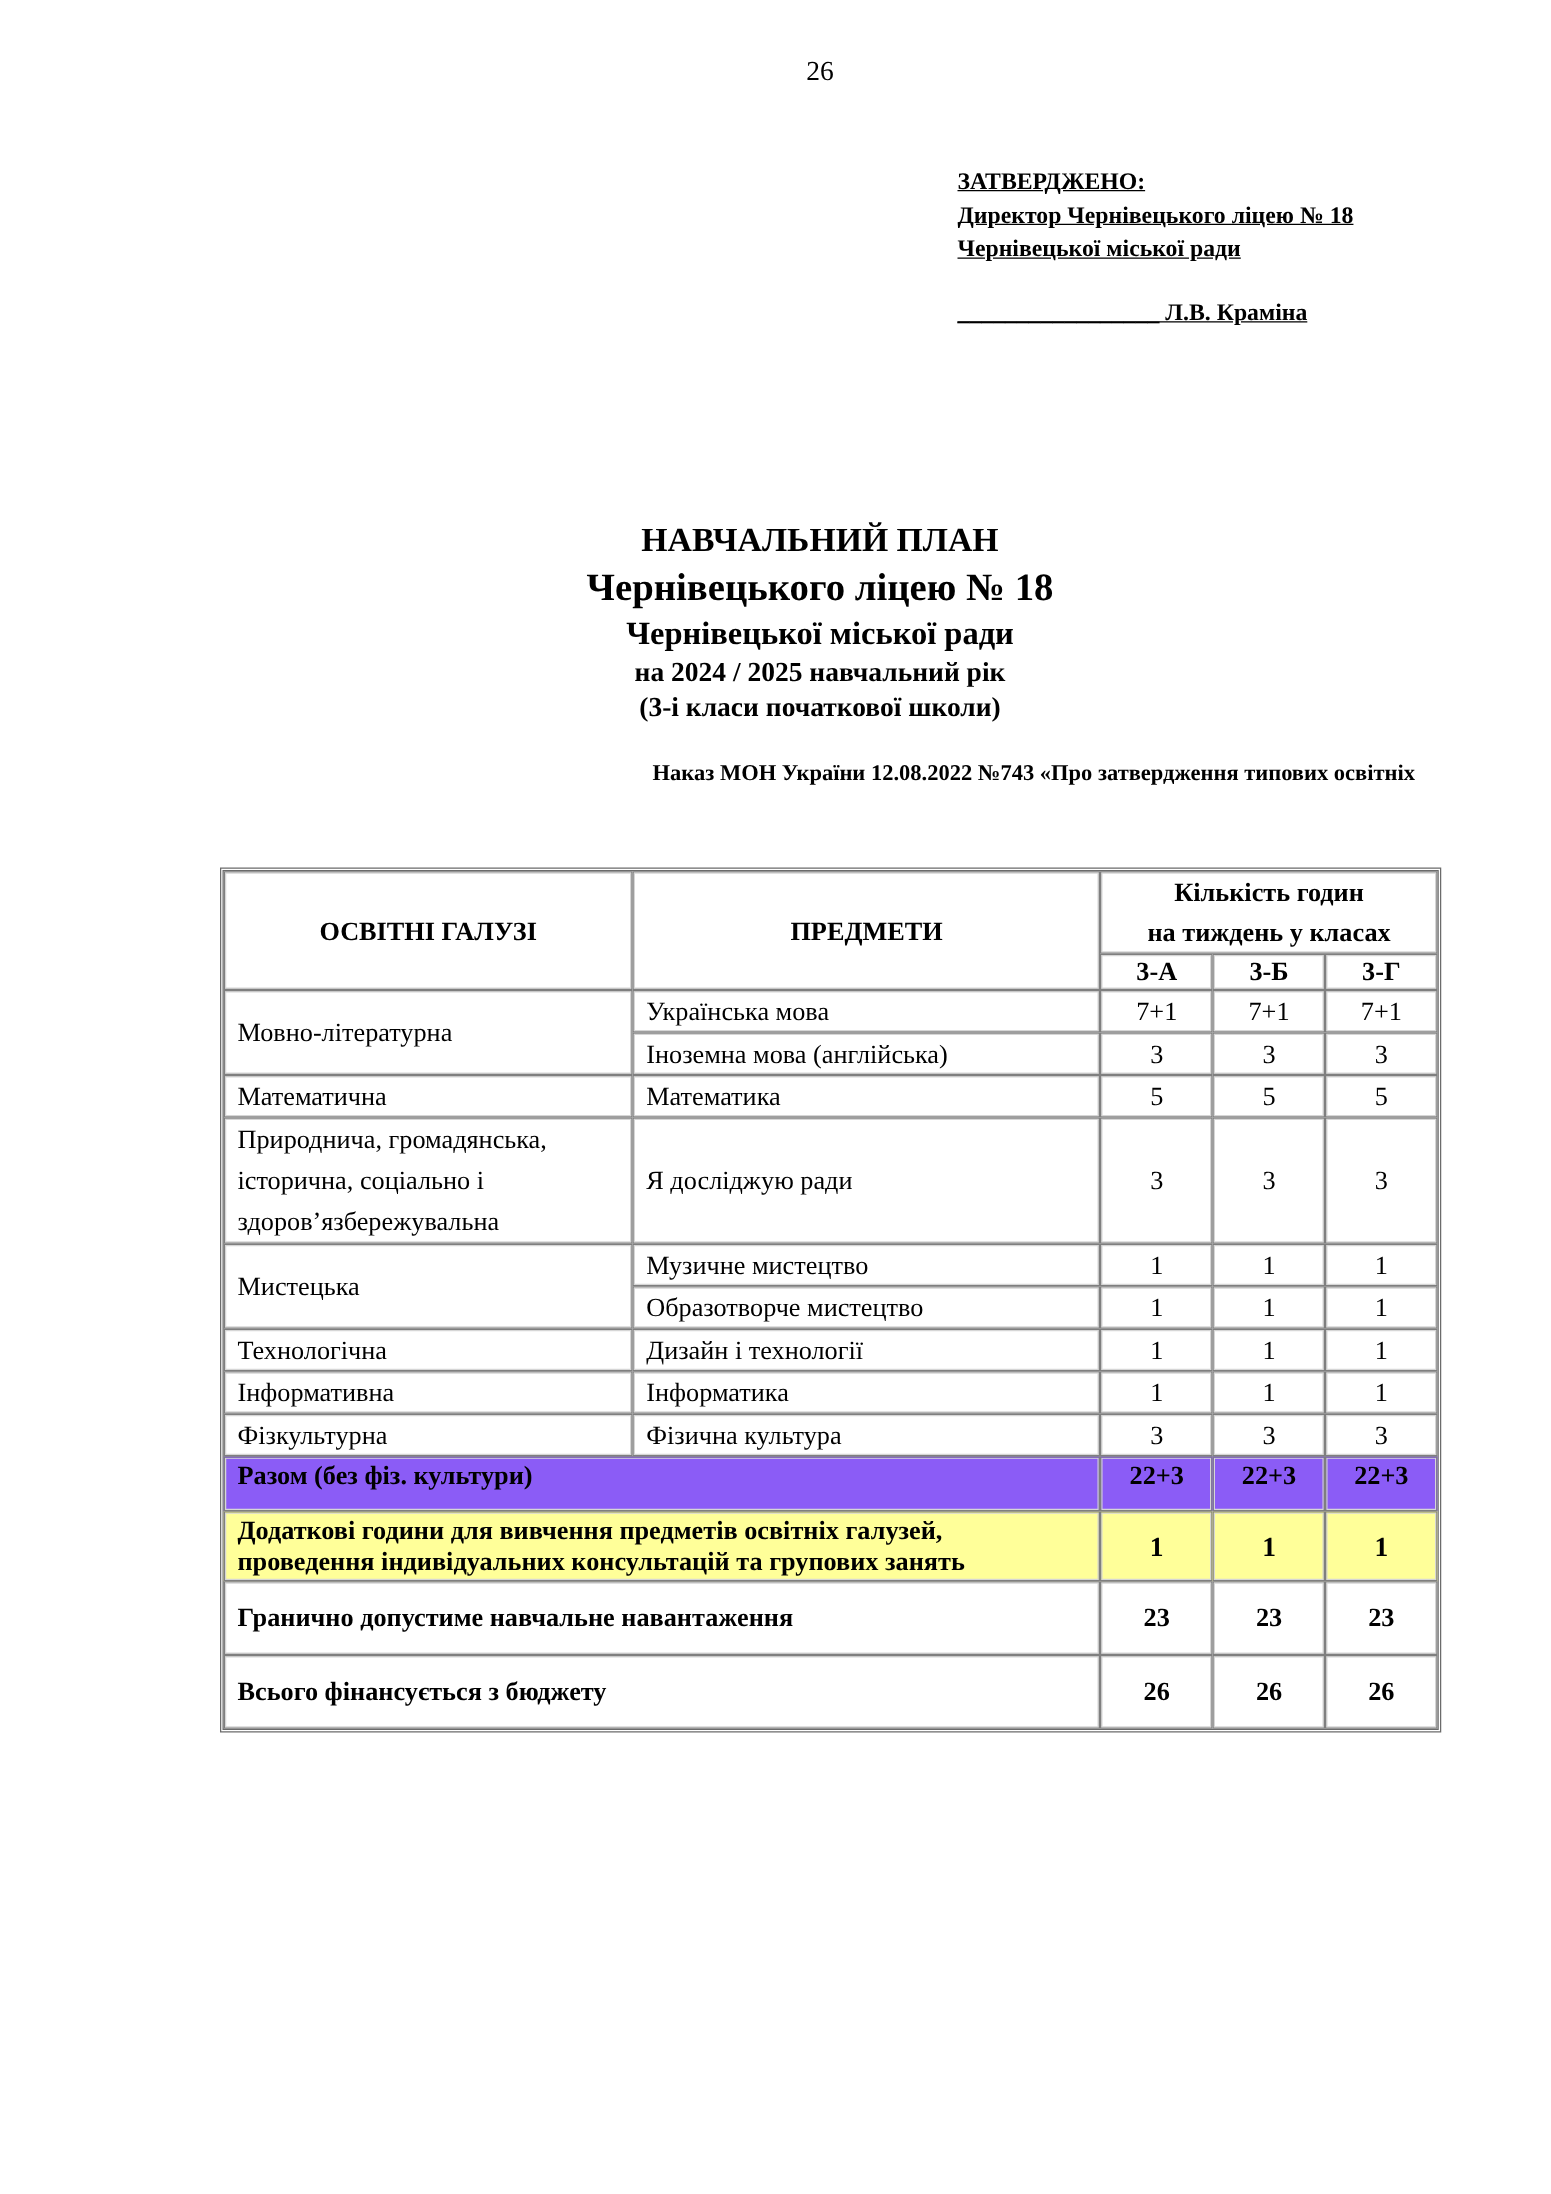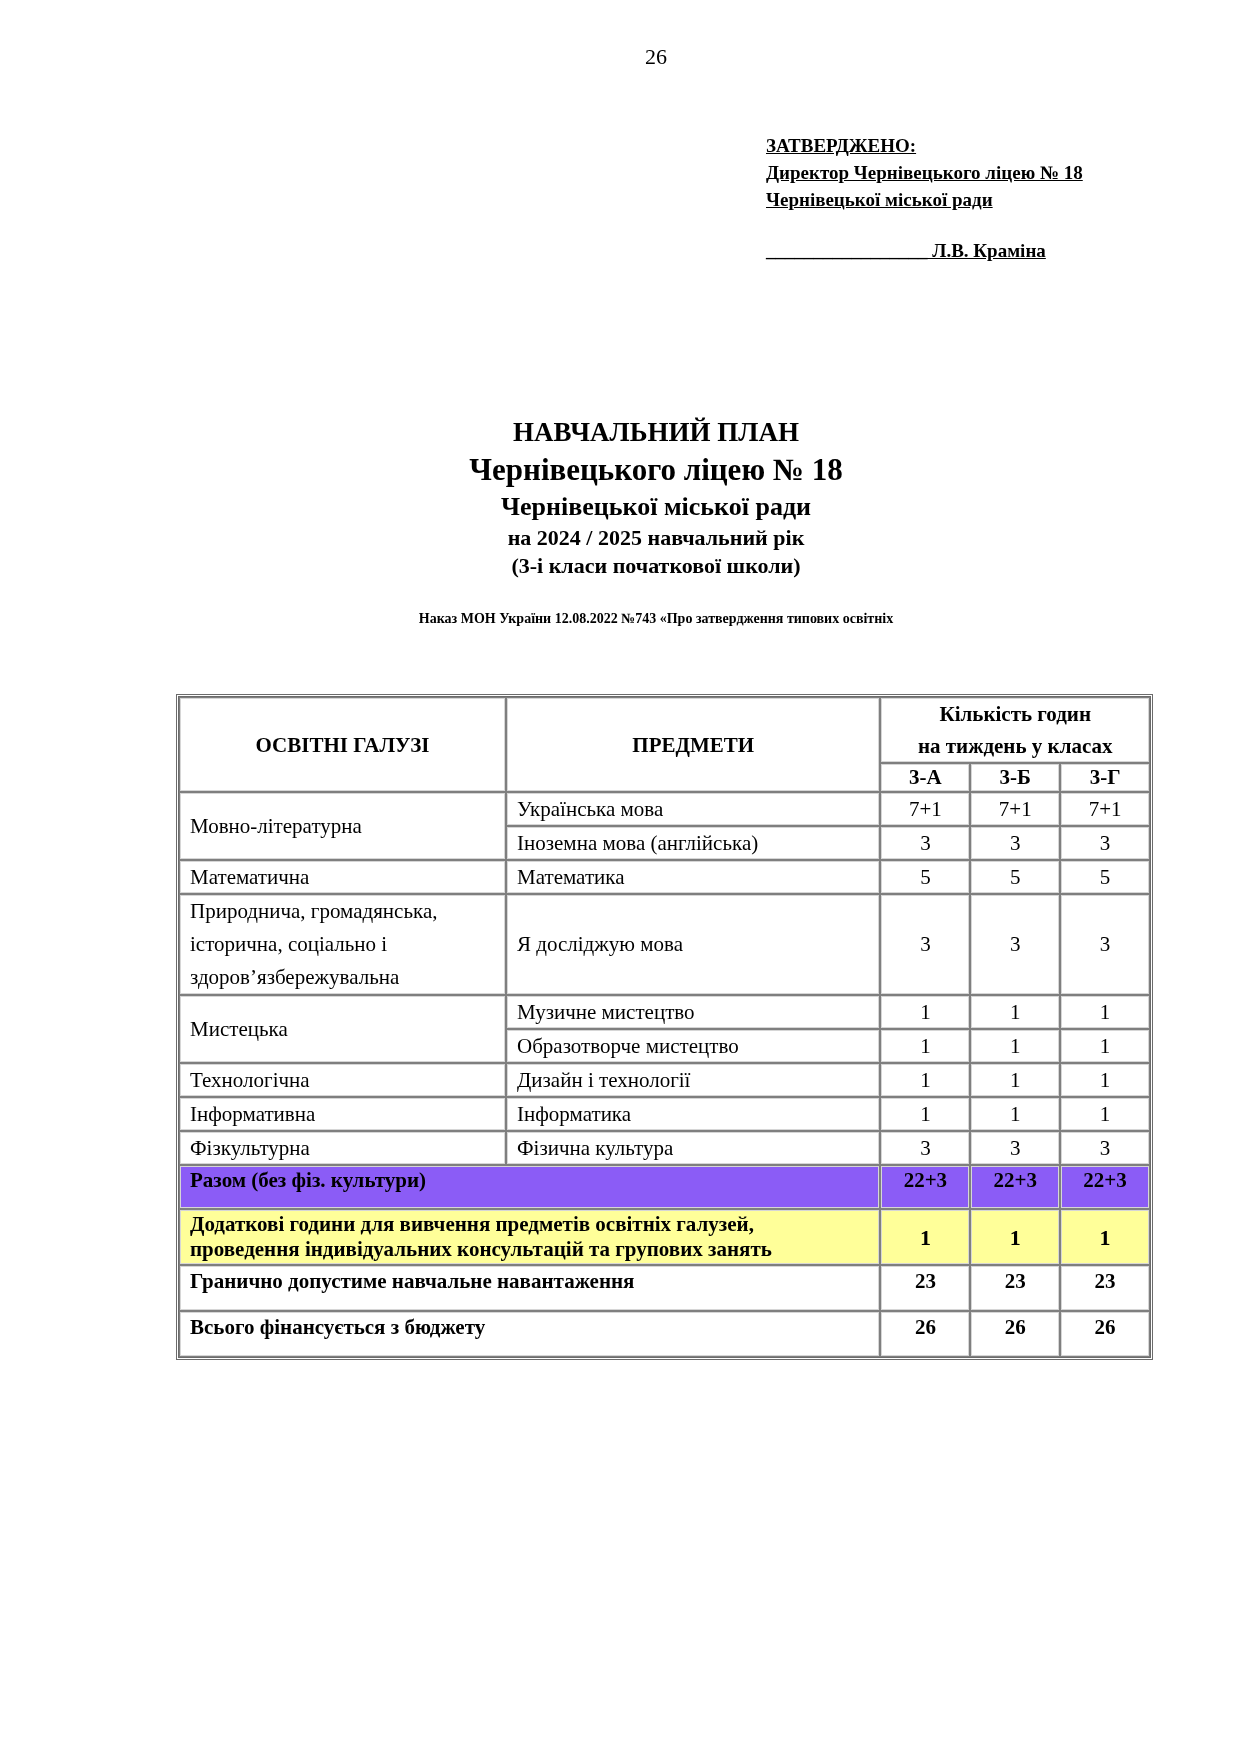--- a/index.html
+++ b/index.html
@@ -19,22 +19,22 @@
   .approval .sig { line-height: 36px; }
   .title-block {
     position: absolute; left: 0; top: 414px; width: 1312px; text-align: center; font-weight: bold;
   }
   .title-block .t1 { font-size: 27px; line-height: 36px; }
   .title-block .t2 { font-size: 31px; line-height: 40px; }
   .title-block .t3 { font-size: 26px; line-height: 34px; }
   .title-block .t4 { font-size: 22px; line-height: 28px; }
   .title-block .t5 { font-size: 22px; line-height: 28px; }
   .order {
-    position: absolute; left: 180px; top: 604px; width: 952px; text-align: center;
-    font-weight: bold; font-size: 14px; line-height: 29px;
+    position: absolute; left: 180px; top: 604px; width: 952px; text-align: right;
+    font-weight: bold; font-size: 18px; line-height: 29px;
   }
   table.plan {
     position: absolute; left: 176px; top: 694px; width: 977px;
     border-collapse: separate; border-spacing: 0;
     border: 3px double #6b6b6b; font-size: 21px;
   }
   table.plan td, table.plan th {
     border: 1px solid #7f7f7f; box-shadow: inset 0 0 0 1px #d6d6d6;
     padding: 0 10px; vertical-align: middle;
   }
@@ -45,21 +45,21 @@
   .hdr-main { height: 66px; }
   .hdr-sub { height: 29px; }
   .hdr-main th { line-height: 32px; }
   tr.r td { height: 32px; line-height: 32px; }
   tr.r3 td { line-height: 33px; }
   td.area-top { vertical-align: top; }
   td.num { text-align: center; margin-top: 20px; }
   tr.sum td { background: #8b5cf6; font-weight: bold; height: 40px; vertical-align: top; padding-top: 2px; }
   tr.extra td { background: #ffff99; font-weight: bold; height: 54px; line-height: 25px; }
   tr.extra td.num { font-size: 22px; }
-  tr.limit td, tr.budget td { font-weight: bold; height: 41px; vertical-align: top; padding-top: 3px; }
+  tr.limit td, tr.budget td { font-weight: bold; height: 41px; vertical-align: top; padding-top: 16px; }
 </style>
 </head>
 <body>
 
 <div class="page-number">26</div>
 
 <div class="approval">
   <div class="line">ЗАТВЕРДЖЕНО:</div>
   <div class="line">Директор Чернівецького ліцею № 18</div>
   <div class="line">Чернівецької міської ради</div>
@@ -114,21 +114,21 @@
     <td class="num">5</td>
     <td class="num">5</td>
     <td class="num">5</td>
   </tr>
   <tr class="r r3">
     <td>
       <div>Природнича, громадянська,</div>
       <div>історична, соціально і</div>
       <div>здоров’язбережувальна</div>
     </td>
-    <td>Я досліджую мова</td>
+    <td>Я досліджую ради</td>
     <td class="num">3</td>
     <td class="num">3</td>
     <td class="num">3</td>
   </tr>
   <tr class="r">
     <td class="area-top" rowspan="2">Мистецька</td>
     <td>Музичне мистецтво</td>
     <td class="num">1</td>
     <td class="num">1</td>
     <td class="num">1</td>

